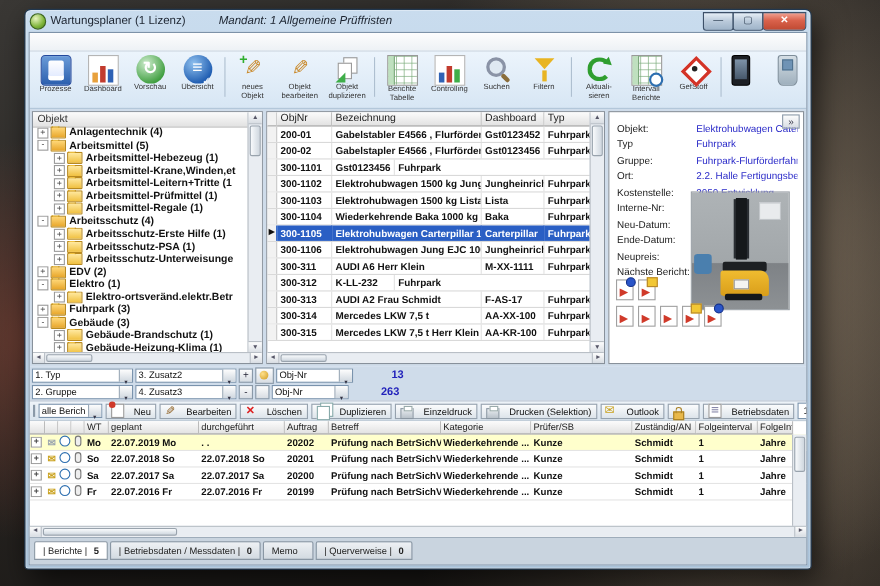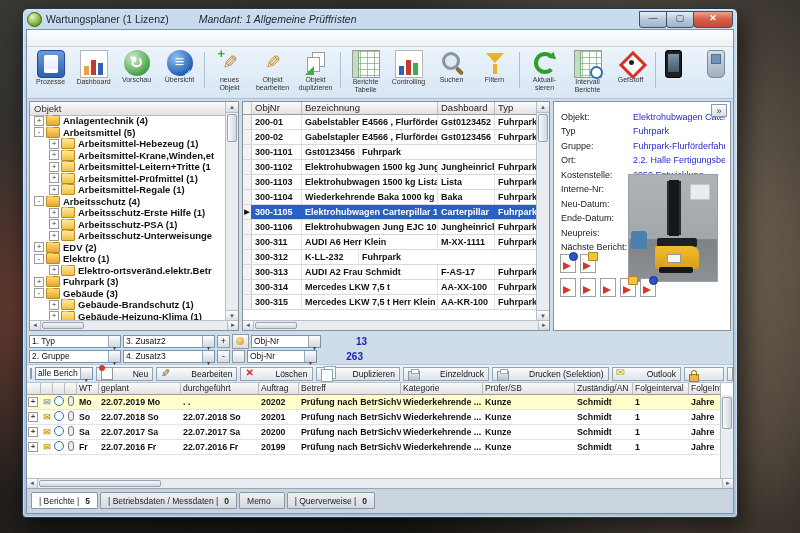--- a/index.html
+++ b/index.html
@@ -137,21 +137,21 @@
   .combo-text{flex:1;font-size:8.5px;line-height:11px;padding:0 2px;color:#111;overflow:hidden;white-space:nowrap;}
   .combo-btn{width:11px;background:linear-gradient(#fdfdfd,#cfd7df);border-left:1px solid #9aa8b6;text-align:center;}
   .combo-btn::before{content:"▼";font-size:5px;color:#334;line-height:11px;}
   .fbtn{width:13px;height:13px;border:1px solid #8a99a8;background:linear-gradient(#fdfdfd,#d8dde3);font-size:9px;line-height:11px;text-align:center;color:#223;padding:0;}
   .fic{width:15px;height:13px;border:1px solid #8a99a8;background:linear-gradient(#fdfdfd,#d8dde3);position:relative;}
   .fic::after{content:"";position:absolute;left:3px;top:2px;width:8px;height:8px;background:radial-gradient(circle at 35% 35%,#ffe08a,#cf9a20);border-radius:50%;}
   .fcount{width:44px;text-align:right;font-size:10px;font-weight:bold;color:#2222bb;}
   
   .reportbar{height:17px;background:linear-gradient(#eef3f8,#d9e4ee);border-top:1px solid #b9c6d3;border-bottom:1px solid #b9c6d3;display:flex;align-items:center;gap:3px;padding:0 3px;}
   .cb{width:9px;height:9px;background:#fff;border:1px solid #8a99a8;display:inline-block;}
-  .rbtn{height:14px;border:1px solid #96a2ae;background:linear-gradient(#fbfcfd,#dde4ea);display:flex;align-items:center;gap:20px;padding:0 4px;font-size:8.5px;color:#111;font-family:inherit;white-space:nowrap;}
+  .rbtn{height:14px;border:1px solid #96a2ae;background:linear-gradient(#fbfcfd,#dde4ea);display:flex;align-items:center;gap:9px;padding:0 4px;font-size:8.5px;color:#111;font-family:inherit;white-space:nowrap;}
   .sic{width:10px;height:11px;position:relative;display:inline-block;}
   .ic-new-report{background:#fff;border:1px solid #999;}
   .ic-new-report::after{content:"";position:absolute;left:-3px;top:-3px;width:6px;height:6px;background:#d03a2a;border-radius:50%;}
   .ic-edit-report::after{content:"✎";position:absolute;left:0;top:-1px;font-size:11px;color:#8a5a1a;transform:scaleX(-1);}
   .ic-delete::after{content:"✕";position:absolute;left:0;top:-1px;font-size:10px;font-weight:bold;color:#d22;}
   .ic-copy{background:#fff;border:1px solid #8aa;box-shadow:3px -3px 0 -1px #fff,3px -3px 0 0 #8aa;top:2px;}
   .ic-print{background:linear-gradient(#e8ecf0,#b9c2ca);border:1px solid #8b97a2;height:8px;top:2px;}
   .ic-print::before{content:"";position:absolute;left:2px;top:-3px;width:6px;height:3px;background:#fff;border:1px solid #9aa;}
   .ic-mail::after{content:"✉";position:absolute;left:-1px;top:-2px;font-size:11px;color:#c9a21f;}
   .ic-lock{width:8px;height:6px;background:#e8b84b;border:1px solid #a87f22;top:4px;}

